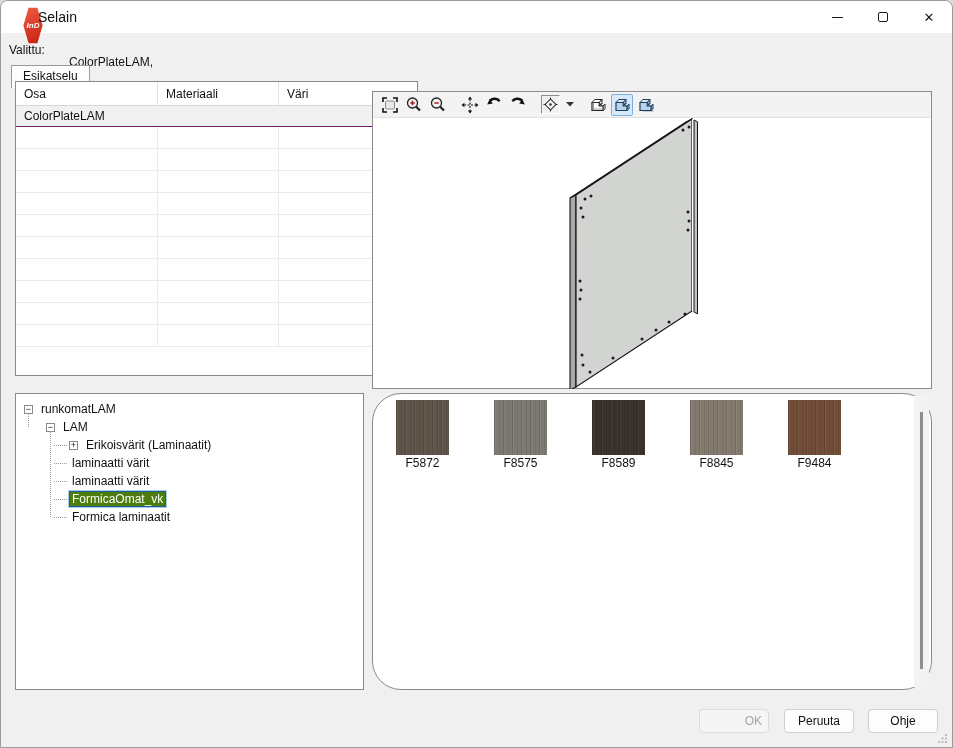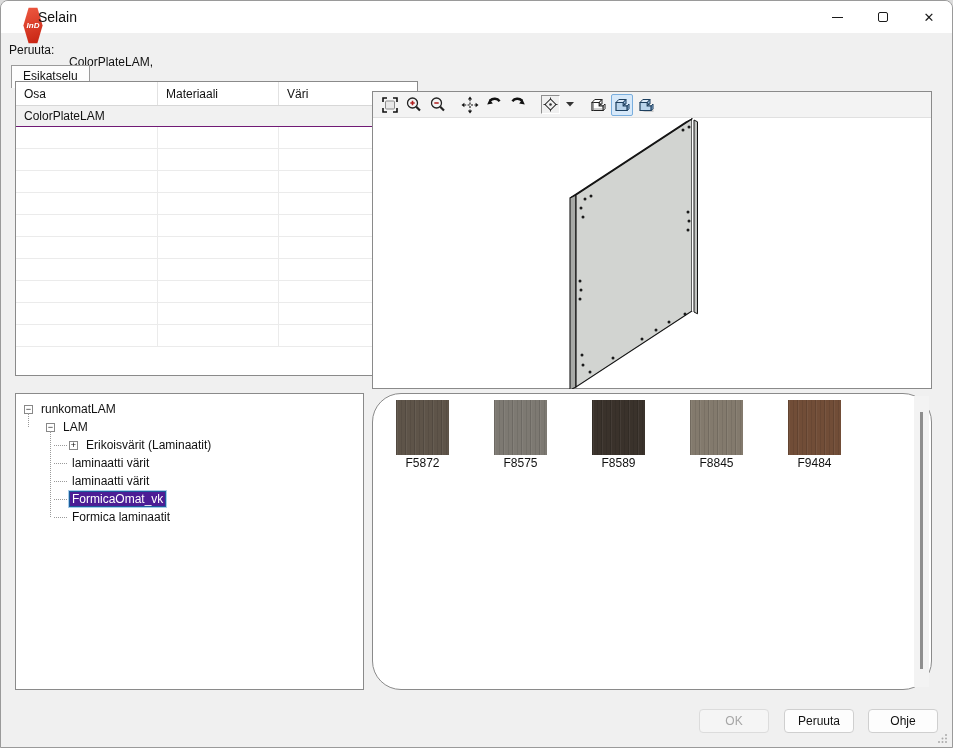--- a/index.html
+++ b/index.html
@@ -53,35 +53,35 @@
   .caret{width:14px;}
   .pv-canvas{position:absolute;left:0;top:26px;right:0;bottom:0;background:#fff;}
   
   .tree-body{position:relative;padding-top:6px;}
   .tnode{height:18px;display:flex;align-items:center;white-space:nowrap;}
   .lvl0{margin-left:8px;} .lvl1{margin-left:30px;} .lvl2{margin-left:38px;}
   .exp{width:9px;height:9px;border:1px solid #888;background:#fff;display:inline-flex;align-items:center;justify-content:center;
     font-size:9px;line-height:7px;margin-right:5px;flex:none;color:#111;}
   .stub{display:inline-block;width:13px;height:1px;border-top:1px dotted #9a9a9a;margin-right:2px;flex:none;}
   .tlabel{padding:1px 3px;}
-  .tnode.selected .tlabel{background:#4c1d95;color:#fff;border:1px solid #1c5d9c;outline:1px solid #a8cdea;padding:0 2px;}
+  .tnode.selected .tlabel{background:#4d7c0f;color:#fff;border:1px solid #1c5d9c;outline:1px solid #a8cdea;padding:0 2px;}
   .vline{position:absolute;width:0;border-left:1px dotted #9a9a9a;}
   .vline1{left:12px;top:19px;height:14px;}
   .vline2{left:34px;top:37px;height:86px;}
   
   .swatch{position:absolute;top:6px;width:53px;height:55px;
     background-image:repeating-linear-gradient(90deg,rgba(0,0,0,0.13) 0 1px,rgba(255,255,255,0.05) 1px 2px,rgba(0,0,0,0) 2px 5px,rgba(0,0,0,0.08) 5px 6px,rgba(0,0,0,0) 6px 9px);}
   .swlabel{position:absolute;top:62px;width:53px;text-align:center;font-size:12px;}
   .sb-track{position:absolute;right:2px;top:2px;bottom:2px;width:15px;background:#f3f3f3;}
   .sb-thumb{position:absolute;left:6px;top:16px;width:3px;height:257px;background:#8f8f8f;}
   
   .btn{position:absolute;top:708px;width:70px;height:24px;font-size:12px;font-family:"Liberation Sans",sans-serif;
     border-radius:4px;background:#fdfdfd;border:1px solid #cfcfcf;color:#111;cursor:default;}
   .btn.disabled{background:#f5f5f5;border-color:#dcdcdc;color:#a6a6a6;}
-  .btn-ok{left:698px;} .btn-cancel{left:783px;} .btn-help{left:867px;}
+  .btn-ok{left:698px;text-align:right;} .btn-cancel{left:783px;} .btn-help{left:867px;}
   .resize-grip{position:absolute;right:4px;bottom:3px;}
 </style>
 </head>
 <body>
 
 <div class="window">
 
   <div class="titlebar">
     <span class="app-icon">
         <span>InD</span>
@@ -93,21 +93,21 @@
         </button>
       <button class="wc">
           <span class="glyph-max"></span>
         </button>
       <button class="wc">
           <span class="glyph-close">✕</span>
         </button>
     </div>
   </div>
 
-  <span class="valittu-label">Peruuta:</span>
+  <span class="valittu-label">Valittu:</span>
   <span class="valittu-value">ColorPlateLAM,</span>
 
   <div class="tab"><span>Esikatselu</span></div>
 
   <div class="panel table-panel">
     <div class="thead">
       <div class="hc">Osa</div>
       <div class="hc">Materiaali</div>
       <div class="hc">Väri</div>
     </div>

